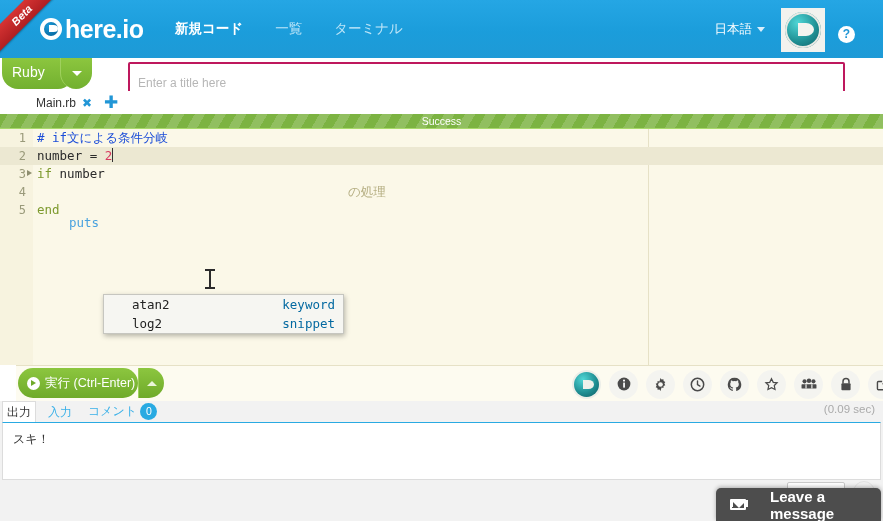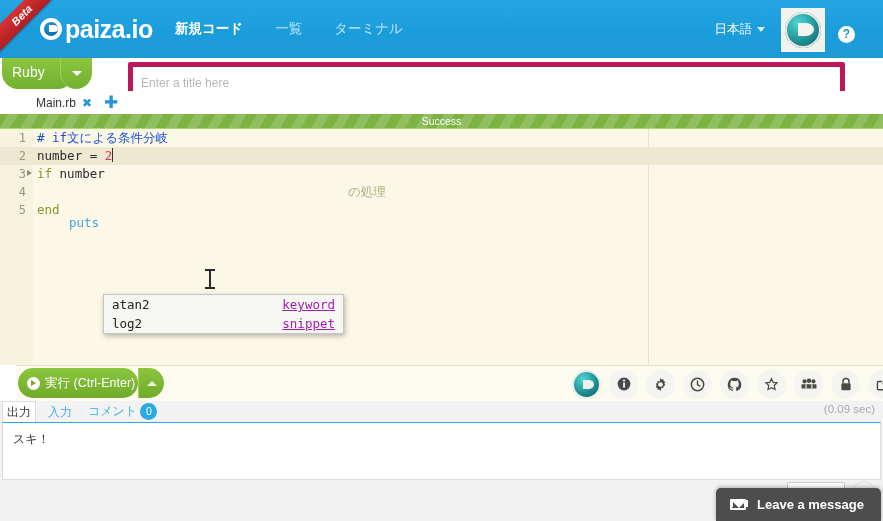--- a/index.html
+++ b/index.html
@@ -86,21 +86,21 @@
     position:absolute; left: 60px; top: 0; width: 32px; height: 31px;
     background: linear-gradient(180deg,#8cc63f 0%, #72b02f 100%);
     border-radius: 0 0 16px 16px; border-left: 1px solid #9fd05d;
   }
   .lang-btn-arrow::after{
     content:""; position:absolute; left:11px; top:13px; width:0;height:0;
     border-left:5px solid transparent;border-right:5px solid transparent;border-top:5px solid #fff;
   }
   .title-input {
     position: absolute; left: 128px; top: 4px; width: 717px; height: 41px;
-    border: 5px solid #be185d; background:#fff; font-size: 12px;
+    border: 2px solid #be185d; background:#fff; font-size: 12px;
     padding: 0 8px; color:#333; border-radius: 2px;
   }
   .title-input::placeholder { color:#b6b6b6; }
 
   .tabstrip { position:absolute; left:0; top:33px; width:883px; height:23px; background:#fff;margin-left:30px; }
   .file-tab {
     position:absolute; left:0px; top:0; height:23px; padding: 0 6px 0 6px;
     display:flex; align-items:center; gap:6px; font-size:12px; color:#333;
     background:#fff;
   }
@@ -153,23 +153,23 @@
 
   
   .autocomplete {
     position:absolute; left: 103px; top: 165px; width: 241px; z-index: 40;
     background: #f6f6f2; border: 1px solid #c6c6c0;
     box-shadow: 1px 2px 5px rgba(0,0,0,.28);
     font-family:"DejaVu Sans Mono","Liberation Mono", monospace; font-size: 12.5px;
   }
   .ac-item {
     display:flex; justify-content:space-between; align-items:flex-start;
-    padding: 2px 8px 2px 8px; height: 19px; color:#222;
-  }
-  .ac-meta { color:#a21caf;text-decoration:underline; }
+    padding: 2px 8px 2px 28px; height: 19px; color:#222;
+  }
+  .ac-meta { color:#0369a1; }
 
   
   .runbar { position:absolute; top:365px; left:16px; width:883px; height: 36px; background:#fdfbf0; border-top:1px solid #e6e1c6;padding-left:20px;}
   .run-btn {
     position:absolute; left: 2px; top: 2px; width: 120px; height: 30px;
     background: linear-gradient(180deg,#8cc63f 0%, #6faa2a 100%);
     border-radius: 16px 16px 16px 16px; color:#fff; font-size:12.5px;
     display:flex; align-items:center; gap:5px; padding-left: 9px;
   }
   .run-play {
@@ -220,41 +220,41 @@
     font-size: 11.5px; color:#333; display:flex; align-items:center;
     justify-content:space-between; padding: 0 4px 0 6px; border-radius:2px;
   }
   .sel-caret{width:0;height:0;border-left:4px solid transparent;border-right:4px solid transparent;border-top:5px solid #555;}
   .round-btn { width:22px;height:22px;border-radius:50%;background:#f1f1f1;border:1px solid #e2e2e2; }
 
   
   .chat {
     position:absolute; right: 2px; bottom: 0px; width: 165px; height: 33px;
     background: #4d4d4d; border-radius: 5px 5px 0 0;
-    display:flex; align-items:center; gap: 11px; padding-left: 14px;
-    color:#fff; font-size: 13px; font-weight:bold;
+    display:flex; align-items:center; gap: 24px; padding-left: 14px;
+    color:#fff; font-size: 15px; font-weight:bold;
     box-shadow: 0 -1px 4px rgba(0,0,0,.3);
   }
   .env { width:16px;height:11px;border:2px solid #fff;border-radius:1px;position:relative;flex:none;}
   .env::after{content:"";position:absolute;left:-1px;top:-1px;width:13px;height:7px;
     border-left:2px solid #fff;border-right:2px solid #fff;transform:rotate(0);}
   .env::before{content:"";position:absolute;left:0px;top:0px;width:0;height:0;
     border-left:7px solid transparent;border-right:7px solid transparent;border-top:7px solid #fff;}
 </style>
 </head>
 <body>
 
 <div id="app">
 
   <div class="topbar">
     <div class="beta-ribbon">Beta</div>
 
     <div class="logo-wrap">
       <span class="logo-mark"></span>
-      <span class="logo-text">paiza.io</span>
+      <span class="logo-text">here.io</span>
     </div>
 
     <div class="nav">
       <a href="#">新規コード</a>
       <a href="#" class="dim">一覧</a>
       <a href="#" class="dim">ターミナル</a>
     </div>
 
     <div class="lang">
       <span>日本語</span>

